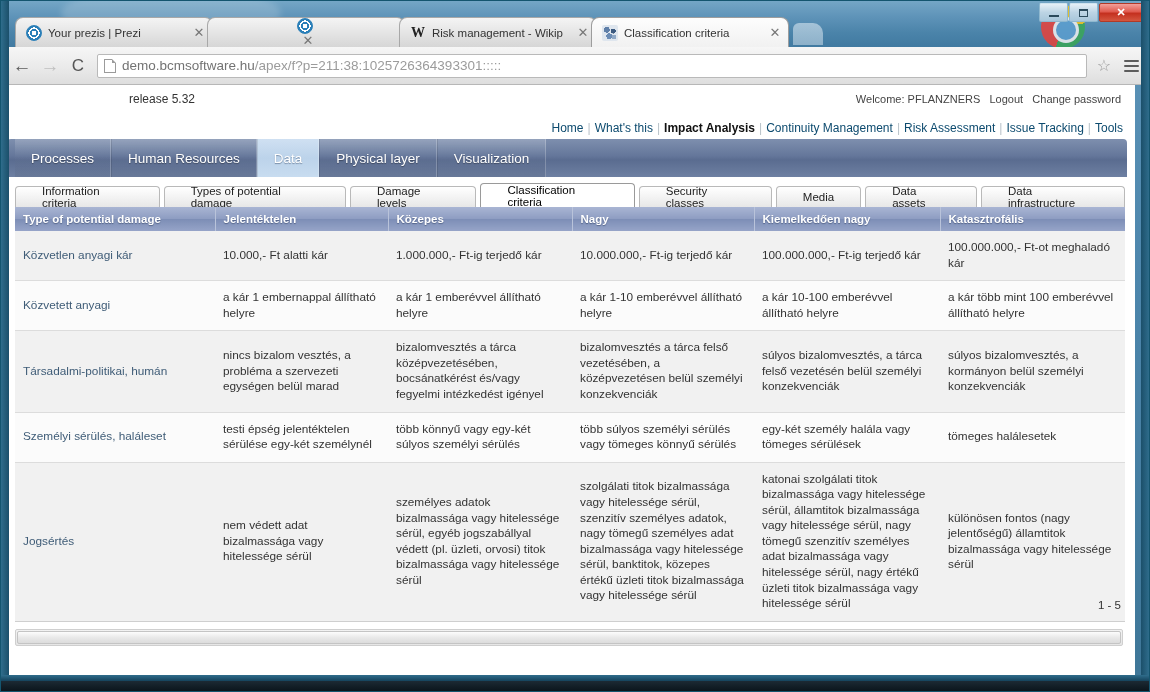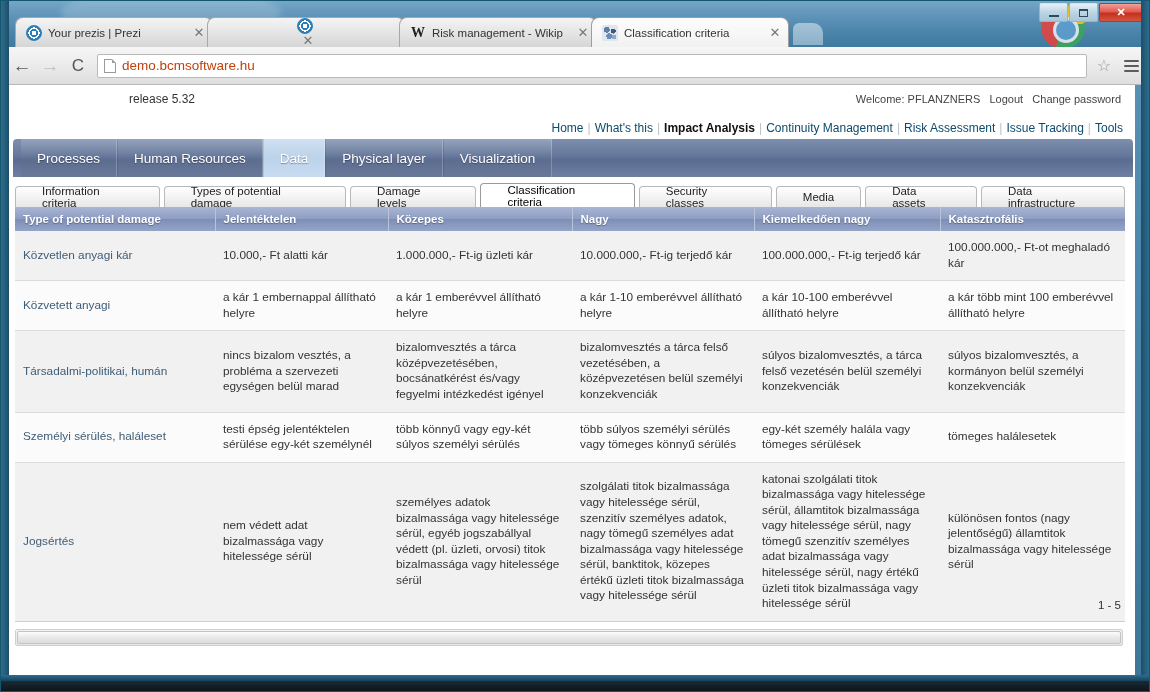--- a/index.html
+++ b/index.html
@@ -145,21 +145,21 @@
     font-size:13.5px;
   }
   .page-icon {
     width:12px; height:14px; background:#fff; border:1px solid #9b9b9b;
     margin-right:6px; position:relative; flex:0 0 12px;
   }
   .page-icon::after{
     content:""; position:absolute; right:-1px; top:-1px;
     border-left:4px solid #9b9b9b; border-top:4px solid #fff;
   }
-  .url-strong { color:#c2410c; }
+  .url-strong { color:#737373; }
   .url-dim { color:#9b9b9b; }
   .star {
     width:22px; text-align:center; color:#9a9a9a; font-size:16px; flex:0 0 22px;
   }
   .menu-btn {
     width:24px; height:24px; display:flex; flex-direction:column; justify-content:center;
     align-items:center; gap:3px; margin-left:4px;
   }
   .menu-btn span{ display:block; width:15px; height:2px; background:#5c5c5c; border-radius:1px;}
 
@@ -188,21 +188,20 @@
   .topnav a.cur { color:#111; font-weight:bold; }
   .topnav .sep { color:#b9c2c9; padding:0 4px; }
 
   
   .mainnav {
     position:absolute; left:6px; top:138px; width:1120px; height:38px;
     background: linear-gradient(180deg,#7e8fae 0%, #64769a 45%, #5a6c90 55%, #6e80a2 100%);
     border-radius: 4px 4px 0 0;
     display:flex; align-items:stretch;
     padding-left:8px;
-    margin-left:6px;
   }
   .mainnav .mtab {
     display:flex; align-items:center; padding:0 16px;
     color:#fff; font-size:13.5px;
     border-right:1px solid rgba(255,255,255,0.22);
     border-left:1px solid rgba(0,0,0,0.10);
     text-shadow: 0 1px 1px rgba(0,0,0,0.35);
     background: linear-gradient(180deg, rgba(255,255,255,0.18) 0%, rgba(255,255,255,0.02) 45%, rgba(0,0,0,0.06) 100%);
   }
   .mainnav .mtab:first-child { border-left:none; }
@@ -346,20 +345,21 @@
     <div class="newtab" style="left:792px;"></div>
   </div>
 
   <div class="toolbar">
     <div class="navbtn">←</div>
     <div class="navbtn disabled">→</div>
     <div class="navbtn reload">C</div>
     <div class="omnibox">
       <span class="page-icon"></span>
       <span class="url-strong">demo.bcmsoftware.hu</span>
+        <span class="url-dim">/apex/f?p=211:38:1025726364393301:::::</span>
     </div>
     <div class="star">☆</div>
     <div class="menu-btn">
         <span></span>
         <span></span>
         <span></span>
       </div>
   </div>
 
   <div class="viewport">
@@ -411,21 +411,21 @@
           <th>Közepes</th>
           <th>Nagy</th>
           <th>Kiemelkedően nagy</th>
           <th>Katasztrofális</th>
         </tr>
       </thead>
       <tbody>
         <tr class="odd">
           <td class="firstcol">Közvetlen anyagi kár</td>
           <td>10.000,- Ft alatti kár</td>
-          <td>1.000.000,- Ft-ig üzleti kár</td>
+          <td>1.000.000,- Ft-ig terjedő kár</td>
           <td>10.000.000,- Ft-ig terjedő kár</td>
           <td>100.000.000,- Ft-ig terjedő kár</td>
           <td>100.000.000,- Ft-ot meghaladó kár</td>
         </tr>
         <tr class="even">
           <td class="firstcol">Közvetett anyagi</td>
           <td>a kár 1 embernappal állítható helyre</td>
           <td>a kár 1 emberévvel állítható helyre</td>
           <td>a kár 1-10 emberévvel állítható helyre</td>
           <td>a kár 10-100 emberévvel állítható helyre</td>

